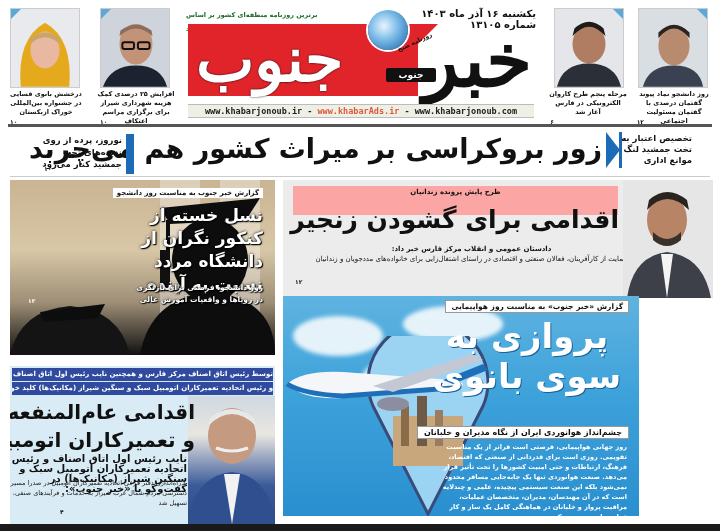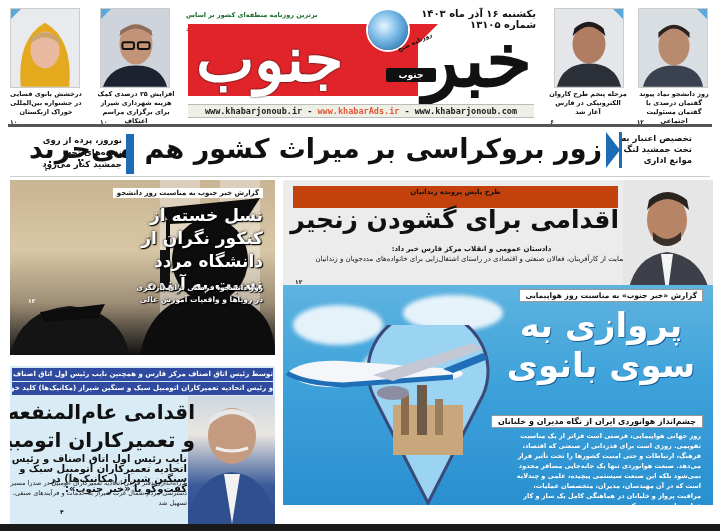--- a/index.html
+++ b/index.html
@@ -50,28 +50,28 @@
   
   .auto{position:absolute;left:10px;top:366px;width:265px;height:158px;background:#d9ecf6;overflow:hidden;}
   .auto-band{position:absolute;left:2px;right:2px;height:13px;background:#2f4a9e;color:#fff;font-size:7px;font-weight:bold;text-align:center;line-height:13px;white-space:nowrap;overflow:hidden;}
   .auto-photo{position:absolute;left:178px;top:30px;width:87px;height:128px;background:linear-gradient(180deg,#cfd8e2 0,#e9e6e0 30%,#3b5a9a 70%,#2d4a86 100%);}
   .auto-title{position:absolute;right:80px;top:32px;width:190px;font-size:20px;line-height:28px;font-weight:bold;text-align:right;color:#111;white-space:nowrap;}
   .auto-lead{position:absolute;right:88px;top:88px;width:178px;font-size:10px;line-height:10px;font-weight:bold;text-align:right;color:#111;}
   .auto-lead2{position:absolute;right:88px;top:112px;width:178px;font-size:6.5px;line-height:10px;color:#222;}
 
   
   .prison{position:absolute;left:283px;top:180px;width:430px;height:118px;background:#ececec;overflow:hidden;}
-  .pr-kicker{position:absolute;left:10px;top:6px;width:325px;height:22px;background:#c2410c;font-size:7px;font-weight:bold;text-align:center;line-height:13px;}
+  .pr-kicker{position:absolute;left:10px;top:6px;width:325px;height:29px;background:#fca5a5;font-size:7px;font-weight:bold;text-align:center;line-height:13px;}
   .pr-title{position:absolute;left:6px;top:20px;width:330px;font-size:25px;line-height:40px;font-weight:bold;text-align:center;white-space:nowrap;}
   .pr-lead{position:absolute;left:26px;top:64px;width:325px;font-size:7px;line-height:10px;font-weight:bold;text-align:center;}
   .pr-pg{position:absolute;left:12px;top:98px;font-size:6px;font-weight:bold;}
   .pr-photo{position:absolute;right:0;top:0;width:90px;height:118px;}
 
   
-  .avia{position:absolute;left:283px;top:285px;width:430px;height:220px;background:linear-gradient(180deg,#5fb3e0 0,#3da2da 45%,#2a8fcf 100%);overflow:hidden;}
+  .avia{position:absolute;left:283px;top:296px;width:356px;height:220px;background:linear-gradient(180deg,#5fb3e0 0,#3da2da 45%,#2a8fcf 100%);overflow:hidden;}
   .cloud{position:absolute;background:#fff;border-radius:50%;opacity:0.85;filter:blur(2px);}
   .av-kicker{position:absolute;right:10px;top:4px;background:#fff;padding:1px 5px;font-size:7.5px;font-weight:bold;color:#111;border:1px solid #999;}
   .av-title{position:absolute;right:12px;top:20px;width:200px;font-size:34px;line-height:40px;font-weight:bold;color:#fff;text-align:center;text-shadow:1px 1px 0 #1b5f99;}
   .av-sub{position:absolute;right:10px;top:130px;background:#fff;padding:1px 6px;font-size:8px;font-weight:bold;color:#111;border:1px solid #999;}
   .av-body{position:absolute;right:12px;top:146px;width:190px;font-size:6.5px;line-height:10px;font-weight:bold;color:#fff;text-align:right;}
   .av-pin{position:absolute;left:70px;top:40px;}
 
   .bottom-bar{position:absolute;left:0;right:0;top:524px;height:7px;background:#1a1a1a;}
 </style>
 </head>

